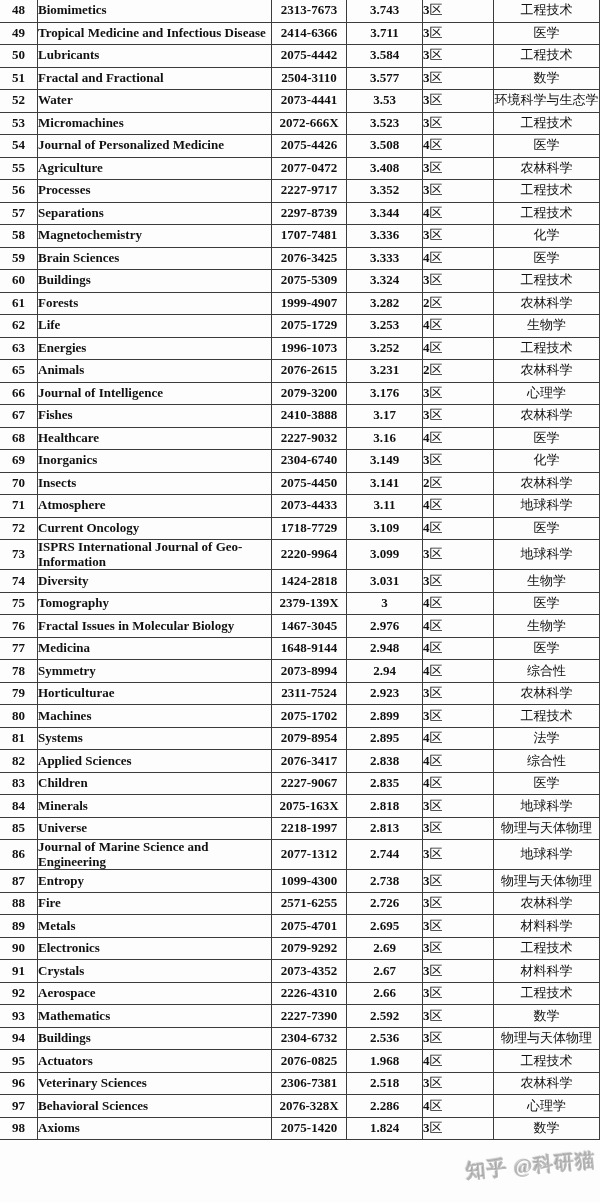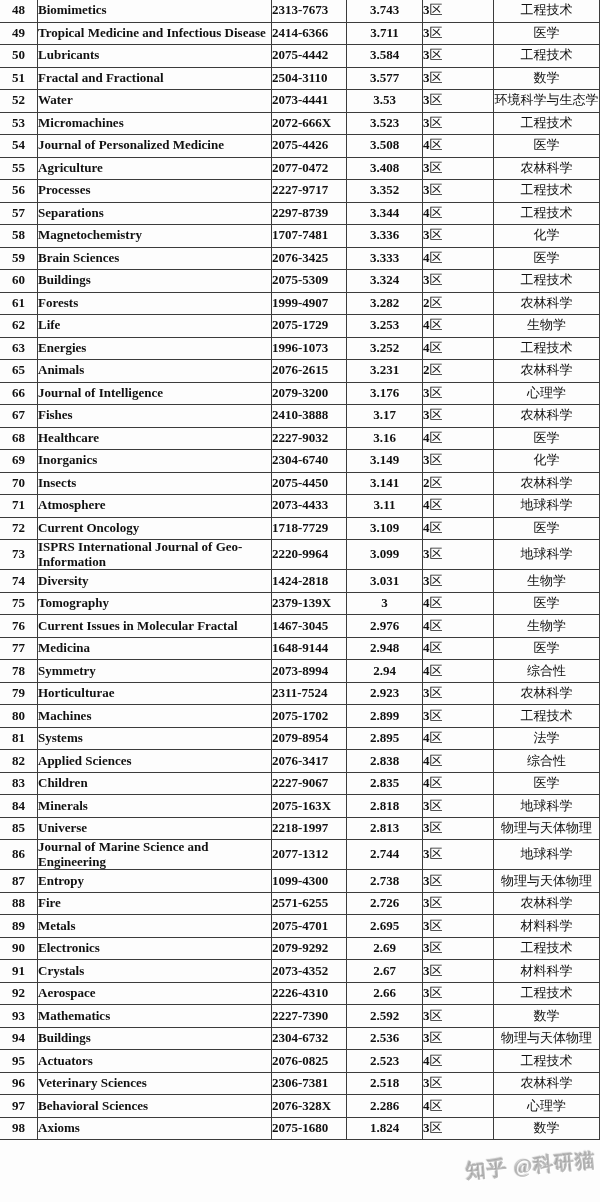--- a/index.html
+++ b/index.html
@@ -27,21 +27,21 @@
     height: 21.5px;
     padding: 0;
     color: #111111;
     font-size: 13px;
     line-height: 1.12;
     vertical-align: middle;
     overflow: hidden;
   }
   td.c-rank  { width: 37px;  text-align: center; font-weight: bold; }
   td.c-name  { width: 233px; text-align: left; font-weight: bold; padding-left: 5px; padding-right: 3px; }
-  td.c-issn  { width: 74px;  font-weight: bold; }
+  td.c-issn  { width: 74px;  text-align: center; font-weight: bold; }
   td.c-if    { width: 75px;  text-align: center; font-weight: bold; }
   td.c-zone  { width: 70px;  text-align: left; }
   td.c-cat   { width: 105px; text-align: center; font-weight: normal; margin-top: 42px; }
   .zone-num  { font-weight: bold; }
   .zone-suffix { font-weight: normal; }
   #watermark {
     position: absolute;
     left: 466px;
     top: 1158px;
     white-space: nowrap;
@@ -273,21 +273,21 @@
         <tr>
     <td class="c-rank">75</td>
     <td class="c-name">Tomography</td>
     <td class="c-issn">2379-139X</td>
     <td class="c-if">3</td>
     <td class="c-zone"><span class="zone-num">4</span><span class="zone-suffix">区</span></td>
     <td class="c-cat">医学</td>
   </tr>
         <tr>
     <td class="c-rank">76</td>
-    <td class="c-name">Current Issues in Molecular Fractal</td>
+    <td class="c-name">Fractal Issues in Molecular Biology</td>
     <td class="c-issn">1467-3045</td>
     <td class="c-if">2.976</td>
     <td class="c-zone"><span class="zone-num">4</span><span class="zone-suffix">区</span></td>
     <td class="c-cat">生物学</td>
   </tr>
         <tr>
     <td class="c-rank">77</td>
     <td class="c-name">Medicina</td>
     <td class="c-issn">1648-9144</td>
     <td class="c-if">2.948</td>
@@ -427,21 +427,21 @@
     <td class="c-name">Buildings</td>
     <td class="c-issn">2304-6732</td>
     <td class="c-if">2.536</td>
     <td class="c-zone"><span class="zone-num">3</span><span class="zone-suffix">区</span></td>
     <td class="c-cat">物理与天体物理</td>
   </tr>
         <tr>
     <td class="c-rank">95</td>
     <td class="c-name">Actuators</td>
     <td class="c-issn">2076-0825</td>
-    <td class="c-if">2.523</td>
+    <td class="c-if">1.968</td>
     <td class="c-zone"><span class="zone-num">4</span><span class="zone-suffix">区</span></td>
     <td class="c-cat">工程技术</td>
   </tr>
         <tr>
     <td class="c-rank">96</td>
     <td class="c-name">Veterinary Sciences</td>
     <td class="c-issn">2306-7381</td>
     <td class="c-if">2.518</td>
     <td class="c-zone"><span class="zone-num">3</span><span class="zone-suffix">区</span></td>
     <td class="c-cat">农林科学</td>
@@ -450,21 +450,21 @@
     <td class="c-rank">97</td>
     <td class="c-name">Behavioral Sciences</td>
     <td class="c-issn">2076-328X</td>
     <td class="c-if">2.286</td>
     <td class="c-zone"><span class="zone-num">4</span><span class="zone-suffix">区</span></td>
     <td class="c-cat">心理学</td>
   </tr>
         <tr>
     <td class="c-rank">98</td>
     <td class="c-name">Axioms</td>
-    <td class="c-issn">2075-1680</td>
+    <td class="c-issn">2075-1420</td>
     <td class="c-if">1.824</td>
     <td class="c-zone"><span class="zone-num">3</span><span class="zone-suffix">区</span></td>
     <td class="c-cat">数学</td>
   </tr>
       </tbody>
   </table>
 
   <div id="watermark">知乎 @科研猫</div>
 
 </div>

